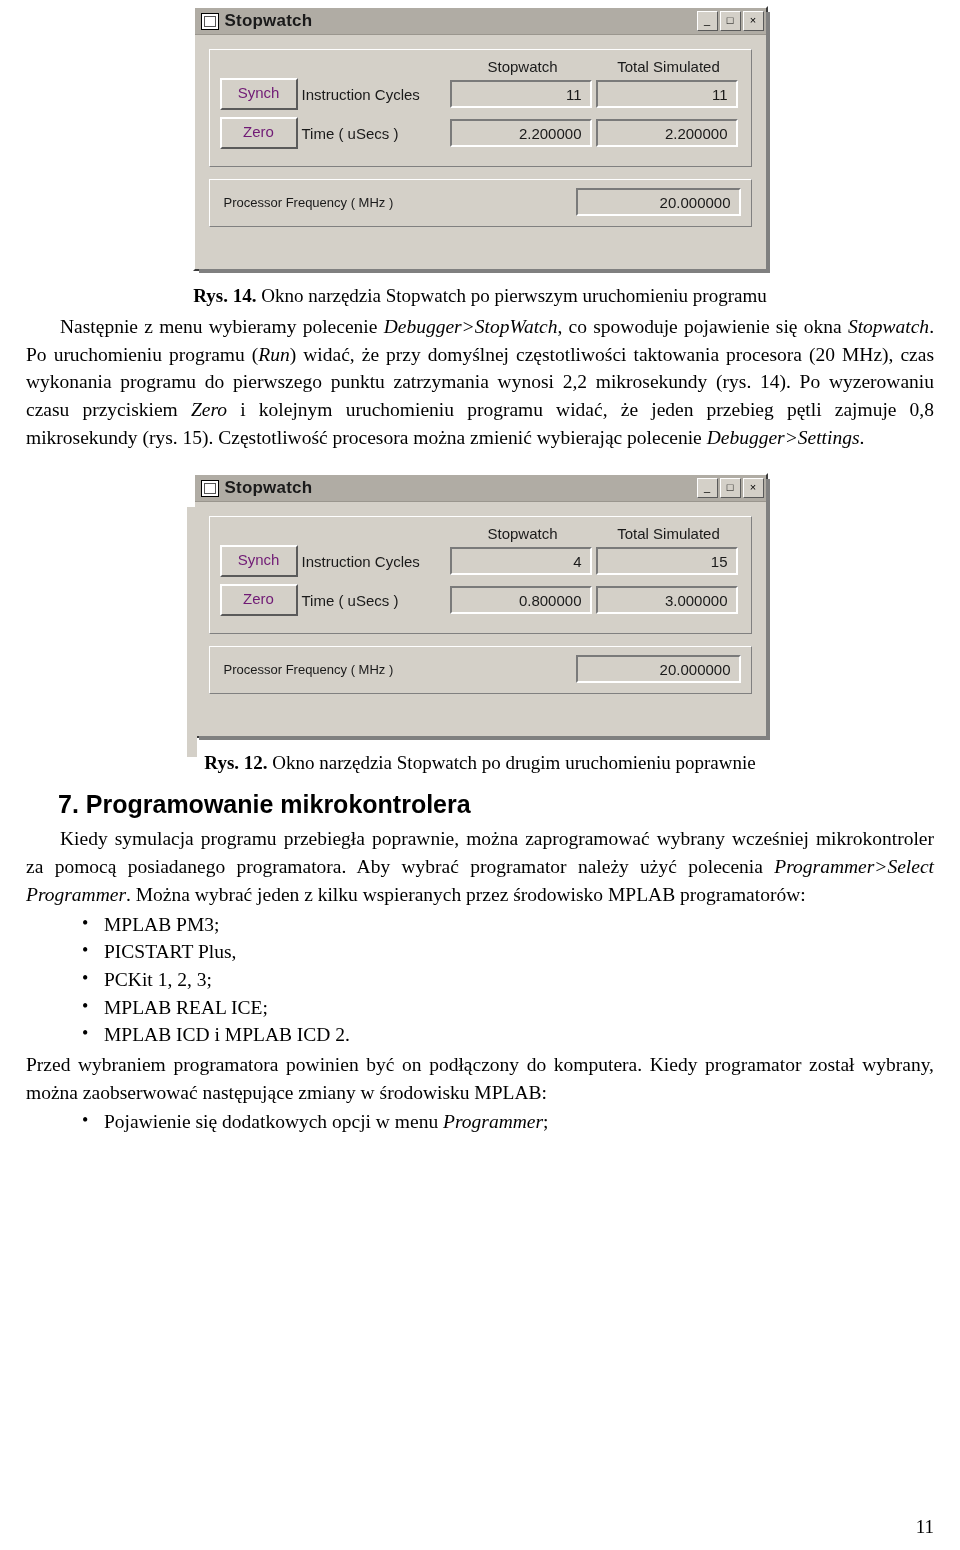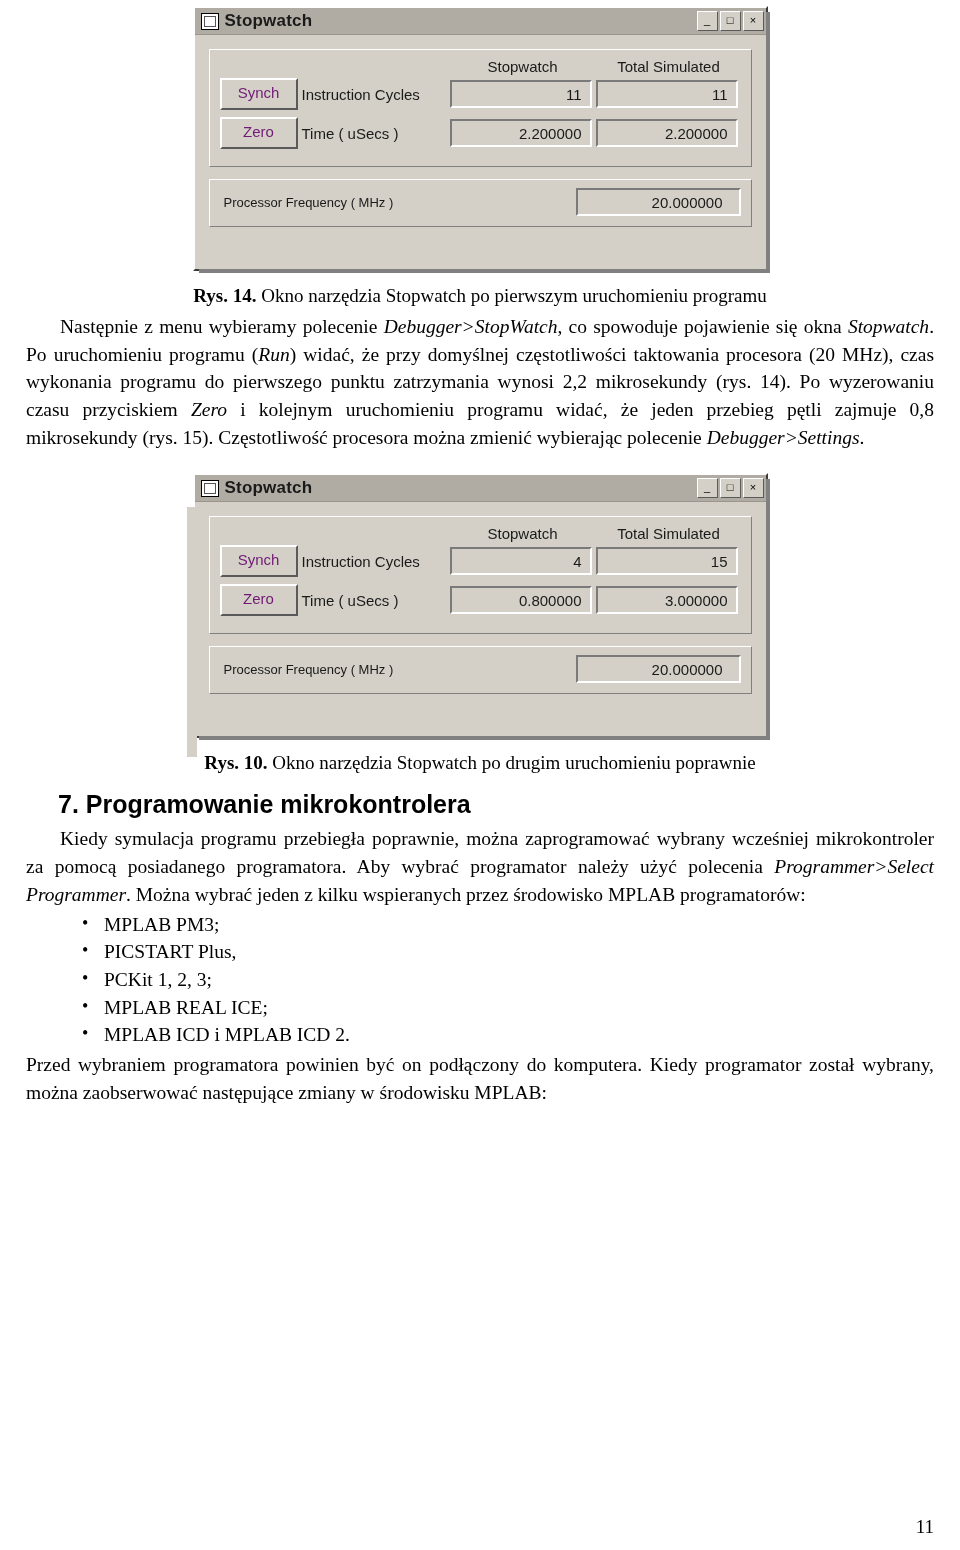--- a/index.html
+++ b/index.html
@@ -152,21 +152,21 @@
     width:165px; height:28px;
     background:#d4d0c8;
     border-top:2px solid #7a7a7a;
     border-left:2px solid #7a7a7a;
     border-right:2px solid #ffffff;
     border-bottom:2px solid #ffffff;
     font-size:15px;
     color:#1a1a1a;
     text-align:right;
     line-height:26px;
-    padding-right:16px;
+    padding-right:8px;
     box-sizing:border-box;
     flex:0 0 auto;
   }
   .sw-shadow-right {
     position:absolute;
     right:-4px; top:4px;
     width:4px; bottom:-4px;
     background:#808080;
   }
   .sw-shadow-bottom {
@@ -334,37 +334,40 @@
             <div class="sw-freqfield">20.000000</div>
           </div>
         </div>
       </div>
       <div class="sw-shadow-right"></div>
       <div class="sw-shadow-bottom"></div>
     </div>
   </div>
 
   <div class="caption">
-    <b>Rys. 10.</b><span> Okno narzędzia Stopwatch po drugim uruchomieniu poprawnie</span>
+    <b>Rys. 12.</b><span> Okno narzędzia Stopwatch po drugim uruchomieniu poprawnie</span>
   </div>
 
   <h2 class="section">
     <span>7.</span>
     <span>Programowanie mikrokontrolera</span>
   </h2>
 
   <div class="textcol">
     <p class="body indent"><span>Kiedy symulacja programu przebiegła poprawnie, można zaprogramować wybrany wcześniej mikrokontroler za pomocą posiadanego programatora. Aby wybrać programator należy użyć polecenia </span><span class="it">Programmer&gt;Select Programmer</span><span>. Można wybrać jeden z kilku wspieranych przez środowisko MPLAB programatorów:</span></p>
 
     <ul class="bullets">
       <li>MPLAB PM3;</li>
       <li>PICSTART Plus,</li>
       <li>PCKit 1, 2, 3;</li>
       <li>MPLAB REAL ICE;</li>
       <li>MPLAB ICD i MPLAB ICD 2.</li>
     </ul>
 
     <p class="body">Przed wybraniem programatora powinien być on podłączony do komputera. Kiedy programator został wybrany, można zaobserwować następujące zmiany w środowisku MPLAB:</p>
 
+    <ul class="bullets">
+      <li><span>Pojawienie się dodatkowych opcji w menu </span><span class="it">Programmer</span><span>;</span></li>
+    </ul>
   </div>
 
   <div class="pagenum">11</div>
 </div>
 
 </body></html>

